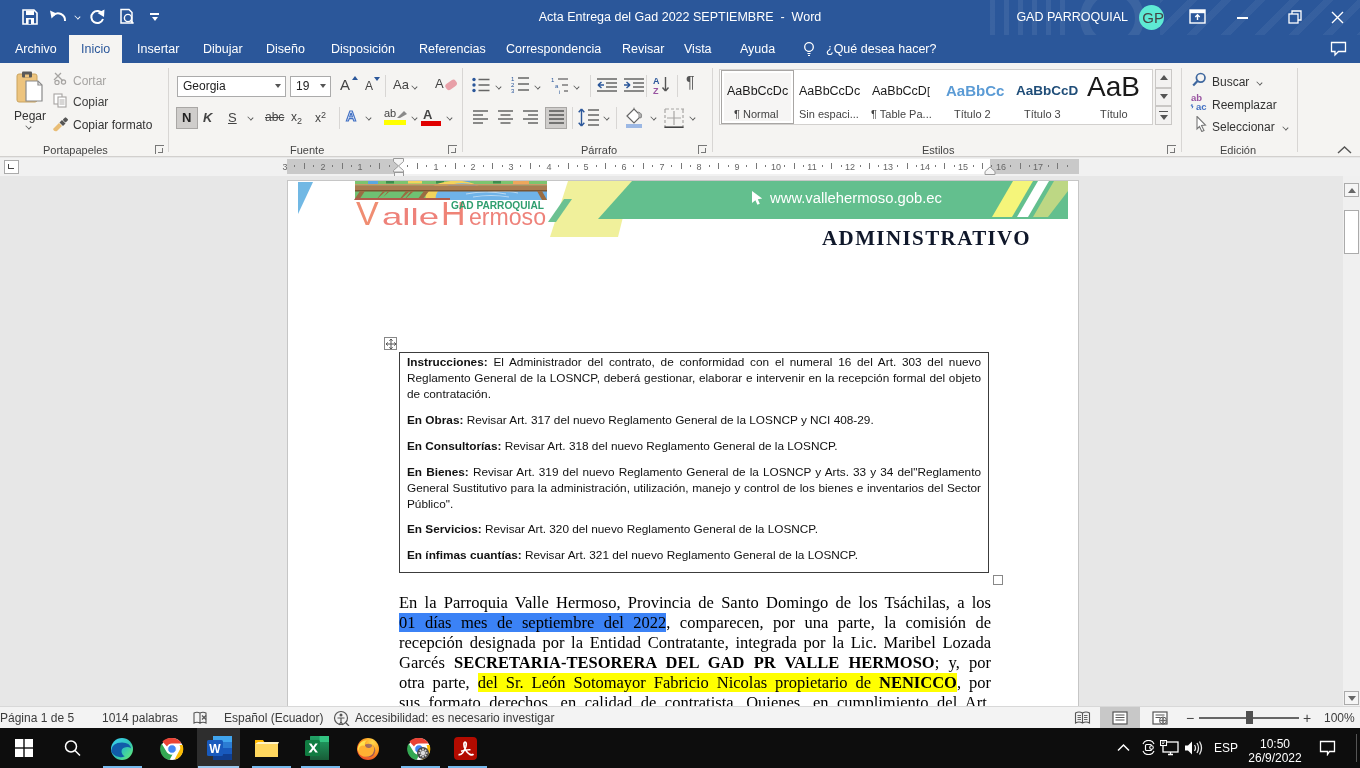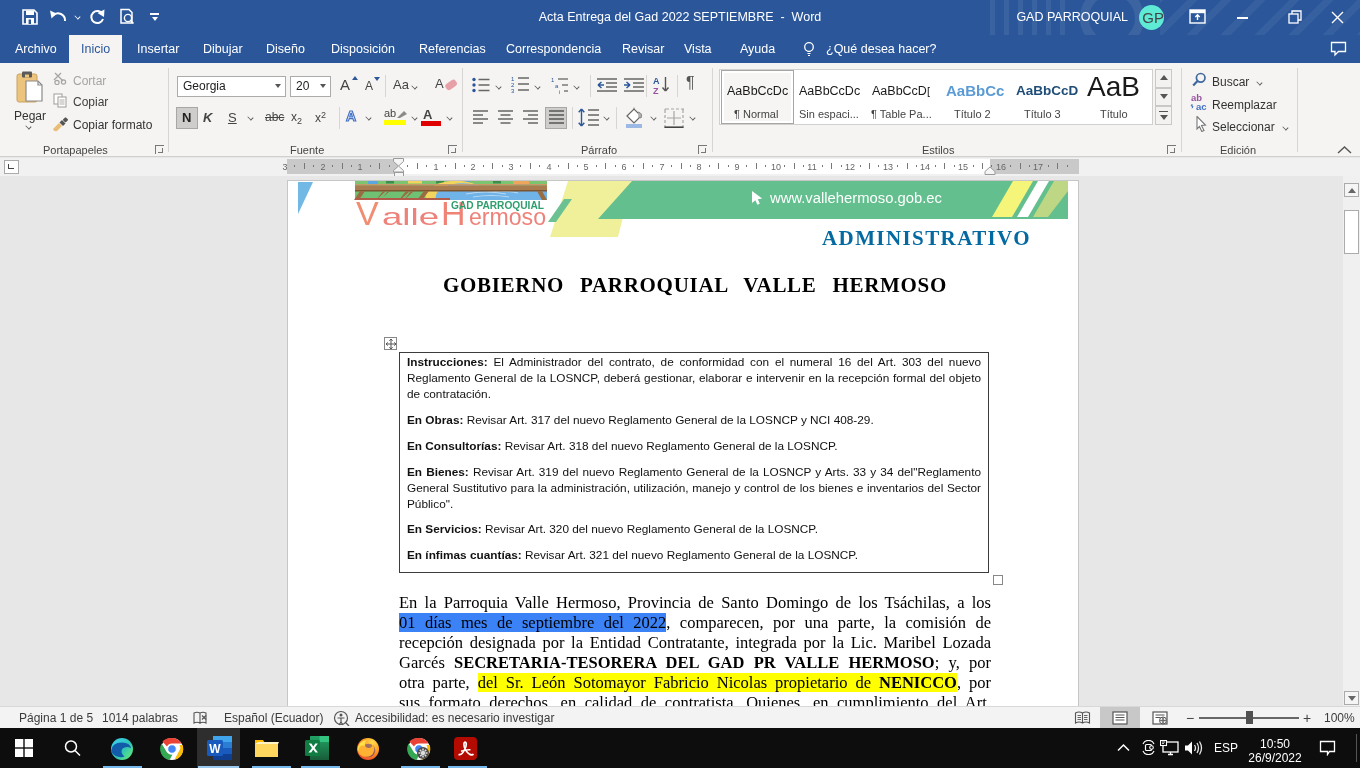--- a/index.html
+++ b/index.html
@@ -115,21 +115,21 @@
       <rect x="11.5" y="0.8" width="4" height="4" rx="1" transform="rotate(45 13.5 2.8)" fill="#555"></rect>
     </svg>
  <div class="lab" style="left:73px;top:55px;font-size:12px;color:#333">Copiar formato</div>
  <div class="lab" style="left:43px;top:81px">Portapapeles</div>
  <div class="dlg" style="left:155px;top:82px"></div>
 
  <div class="ab" style="left:177px;top:13px;width:109px;height:21px;background:#fff;border:1px solid #ababab"></div>
  <div class="lab" style="left:183px;top:16px;font-size:12px;color:#222">Georgia</div>
  <div class="tri" style="left:275px;top:21px"></div>
  <div class="ab" style="left:290px;top:13px;width:41px;height:21px;background:#fff;border:1px solid #ababab"></div>
- <div class="lab" style="left:296px;top:16px;font-size:12px;color:#222">20</div>
+ <div class="lab" style="left:296px;top:16px;font-size:12px;color:#222">19</div>
  <div class="tri" style="left:320px;top:21px"></div>
  <div class="lab" style="left:340px;top:13px;font-size:15px;color:#444">A</div>
  <div class="ab" style="left:352px;top:13px;width:0;height:0;border-left:3.5px solid transparent;border-right:3.5px solid transparent;border-bottom:4.5px solid #2b579a"></div>
  <div class="lab" style="left:365px;top:16px;font-size:12px;color:#444">A</div>
  <div class="ab" style="left:374px;top:14px;width:0;height:0;border-left:3.5px solid transparent;border-right:3.5px solid transparent;border-top:4.5px solid #2b579a"></div>
  <div class="vsep" style="left:385px;top:12px;height:22px"></div>
  <div class="lab" style="left:393px;top:14px;font-size:13px;color:#444">Aa</div>
  <div class="chev" style="left:412px;top:21px"></div>
  <div class="lab" style="left:435px;top:13px;font-size:13px;color:#444">A</div>
  <svg class="ab" style="left:443px;top:15px" width="14" height="14" viewBox="0 0 14 14">
@@ -421,23 +421,22 @@
 
   <text x="68" y="43.5" font-family="Liberation Sans" font-size="34" fill="#f08d72">V</text>
   <text x="94" y="43.5" font-family="Liberation Sans" font-size="24" fill="#ee827a" textLength="57" lengthAdjust="spacingAndGlyphs">alle</text>
   <text x="153" y="43.5" font-family="Liberation Sans" font-size="34" fill="#ef8376">H</text>
   <text x="181" y="43.5" font-family="Liberation Sans" font-size="24" fill="#ee827a" textLength="77" lengthAdjust="spacingAndGlyphs">ermoso</text>
   <text x="163" y="27.5" font-family="Liberation Sans" font-size="10" font-weight="bold" fill="#2f9e6e" textLength="93" lengthAdjust="spacingAndGlyphs">GAD PARROQUIAL</text>
 
   <path d="M464 10 l0 12 3.4 -2.8 2 4.6 2.4 -1 -2 -4.6 4.4 -0.6z" fill="#fff"></path>
   <text x="482" y="22" font-family="Liberation Sans" font-size="14" fill="#fff" textLength="172" lengthAdjust="spacingAndGlyphs">www.vallehermoso.gob.ec</text>
  </svg>
- <div class="ab" style="left:789px;top:50px;width:242px;height:18px;font-family:'Liberation Serif',serif;font-weight:bold;font-size:21px;color:#0369a1;letter-spacing:1.4px;text-align:right">ADMINISTRATIVO</div>
-
- <div class="ab" style="left:399px;top:97px;width:592px;text-align:center;font-family:'Liberation Serif',serif;font-weight:bold;font-size:21px;color:#000;white-space:nowrap;word-spacing:10px;letter-spacing:0.7px">GOBIERNO PARROQUIAL VALLE HERMOSO</div>
+ <div class="ab" style="left:789px;top:50px;width:242px;height:18px;font-family:'Liberation Serif',serif;font-weight:bold;font-size:21px;color:#0f172a;letter-spacing:1.4px;text-align:right">ADMINISTRATIVO</div>
+
 
  <div class="ab" style="left:384px;top:161px;width:13px;height:13px;background:#fff;border:1px solid #888"></div>
  <svg class="ab" style="left:385.5px;top:162.5px" width="10" height="10" viewBox="0 0 10 10">
       <path d="M5 0 L5 10 M0 5 L10 5 M5 0 L3.4 1.8 M5 0 L6.6 1.8 M5 10 L3.4 8.2 M5 10 L6.6 8.2 M0 5 L1.8 3.4 M0 5 L1.8 6.6 M10 5 L8.2 3.4 M10 5 L8.2 6.6" stroke="#555" stroke-width="1"></path>
     </svg>
 
  <div class="ab" style="left:399px;top:176px;width:590px;height:221px;border:1.4px solid #3c3c3c"></div>
  <div class="ab" style="left:407px;top:178px;width:574px;font-size:11.8px;color:#111;line-height:15.8px">
    <div class="ab" style="left:0;top:1px;width:574px;text-align:justify;text-align-last:justify;white-space:nowrap"><b>Instrucciones:</b> El Administrador del contrato, de conformidad con el numeral 16 del Art. 303 del nuevo</div>
    <div class="ab" style="left:0;top:17px;width:574px;text-align:justify;text-align-last:justify;white-space:nowrap">Reglamento General de la LOSNCP, deberá gestionar, elaborar e intervenir en la recepción formal del objeto</div>
@@ -463,21 +462,21 @@
 
  <div class="ab" style="left:1343px;top:0;width:17px;height:530px;background:#f0f0f0"></div>
  <div class="ab" style="left:1344px;top:7px;width:15px;height:14px;background:#f5f5f5;border:1px solid #ababab"></div>
  <div class="ab" style="left:1347.5px;top:12px;width:0;height:0;border-left:4px solid transparent;border-right:4px solid transparent;border-bottom:5px solid #666"></div>
  <div class="ab" style="left:1344px;top:34px;width:15px;height:44px;background:#fff;border:1px solid #ababab"></div>
  <div class="ab" style="left:1344px;top:515px;width:15px;height:14px;background:#f5f5f5;border:1px solid #ababab"></div>
  <div class="ab" style="left:1347.5px;top:520px;width:0;height:0;border-left:4px solid transparent;border-right:4px solid transparent;border-top:5px solid #666"></div>
 </div>
 
 <div id="status" class="ab" style="left:0;top:706px;width:1360px;height:22px;background:#f3f3f3;border-top:1px solid #d8d8d8;font-size:12px;color:#3b3b3b">
- <div class="ab" style="left:19px;top:4px">Página 1 de 5</div>
+ <div class="ab" style="left:0;top:4px">Página 1 de 5</div>
  <div class="ab" style="left:102px;top:4px">1014 palabras</div>
  <svg class="ab" style="left:193px;top:4px" width="15" height="14" viewBox="0 0 15 14">
       <path d="M1 2 q3 -1.5 6 0 v10 q-3 -1.5 -6 0z M13 2 q-3 -1.5 -6 0 v10 q3 -1.5 6 0z" fill="none" stroke="#555" stroke-width="1.1"></path>
       <path d="M9 4.5 l4 4 M13 4.5 l-4 4" stroke="#555" stroke-width="1.2"></path>
     </svg>
  <div class="ab" style="left:224px;top:4px">Español (Ecuador)</div>
  <svg class="ab" style="left:333px;top:3px" width="17" height="16" viewBox="0 0 17 16">
       <circle cx="8" cy="8" r="6.5" fill="none" stroke="#555" stroke-width="1.2"></circle>
       <circle cx="8" cy="5" r="1.5" fill="#555"></circle>
       <path d="M4.5 8 h7 M8 8 v4 M8 12 l-2 3 M8 12 l2 3" stroke="#555" stroke-width="1.2" fill="none"></path>

